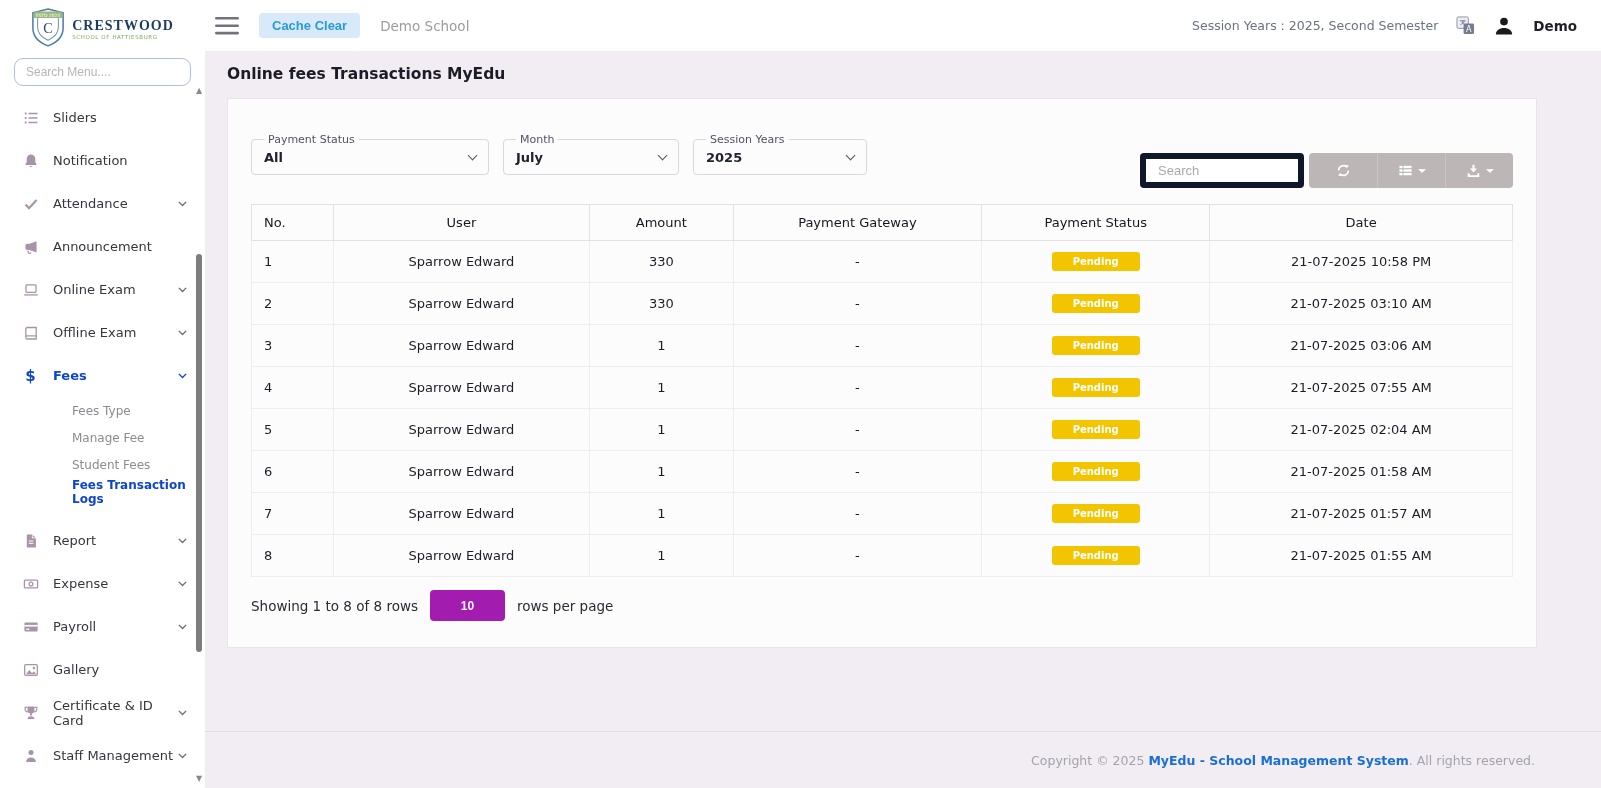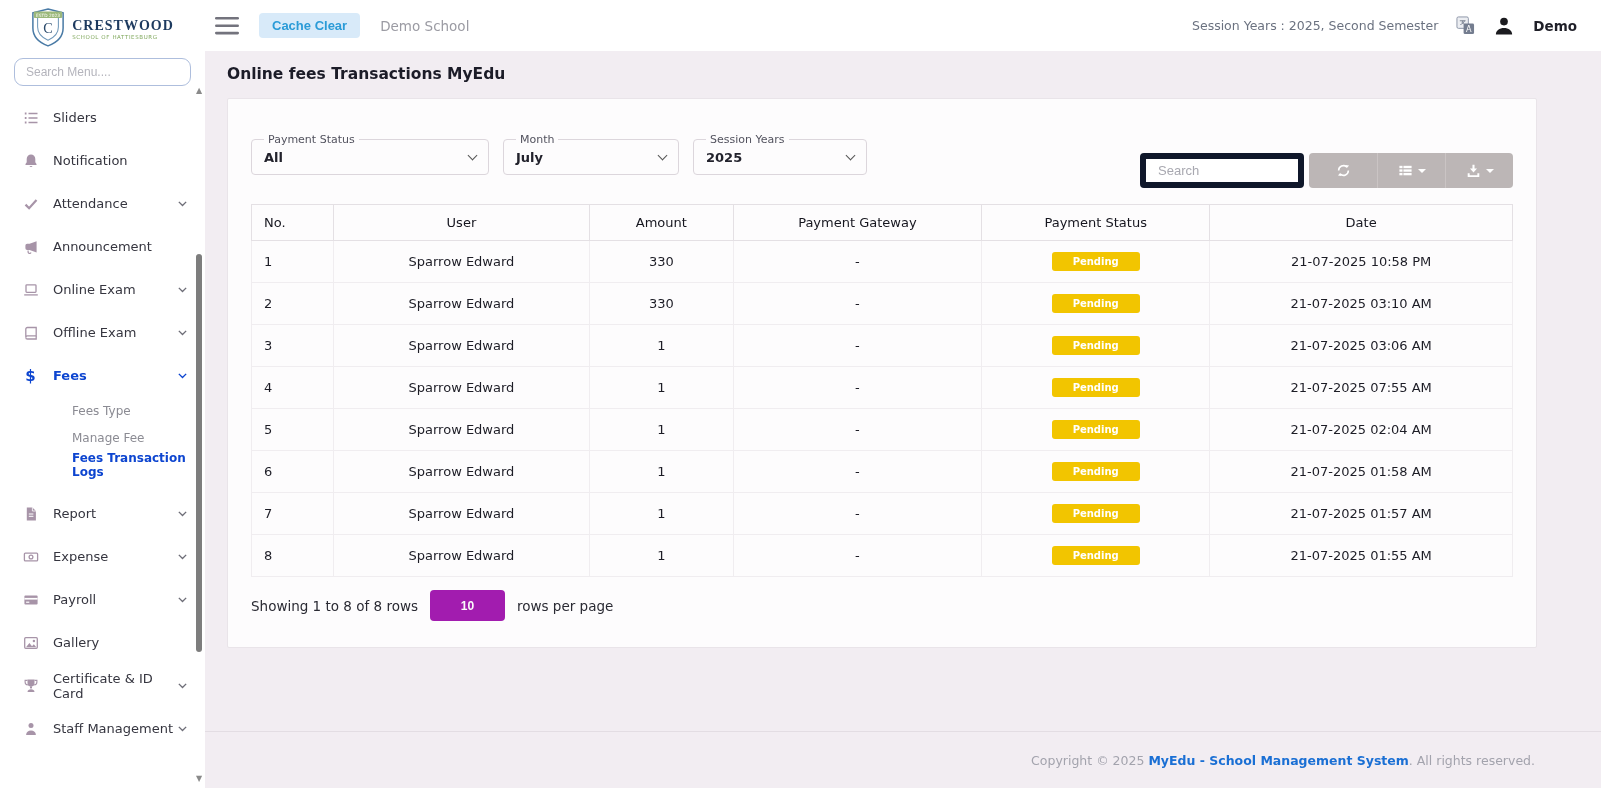--- a/index.html
+++ b/index.html
@@ -185,20 +185,21 @@
           <span class="mi-label">Fees</span>
           <span class="mi-chev">
             <svg viewBox="0 0 16 16" fill="none" stroke="currentColor" stroke-width="1.7">
               <path d="M3.5 6l4.5 4.5L12.5 6"></path>
             </svg>
           </span>
         </div>
         <div class="submenu">
           <div class="submenu-item">Fees Type</div>
           <div class="submenu-item">Manage Fee</div>
+          <div class="submenu-item">Student Fees</div>
           <div class="submenu-item active">Fees Transaction Logs</div>
         </div>
         <div class="menu-item">
           <span class="mi-icon">
             <svg viewBox="0 0 16 16">
               <path d="M3.8 1.4h5.6L12.9 5v9.6H3.8z" fill="currentColor"></path>
               <path d="M9.4 1.4V5h3.5" fill="none" stroke="#fff" stroke-width="0.8"></path>
               <path d="M5.8 8h4.6M5.8 10.3h4.6" stroke="#fff" stroke-width="1"></path>
             </svg>
           </span>

